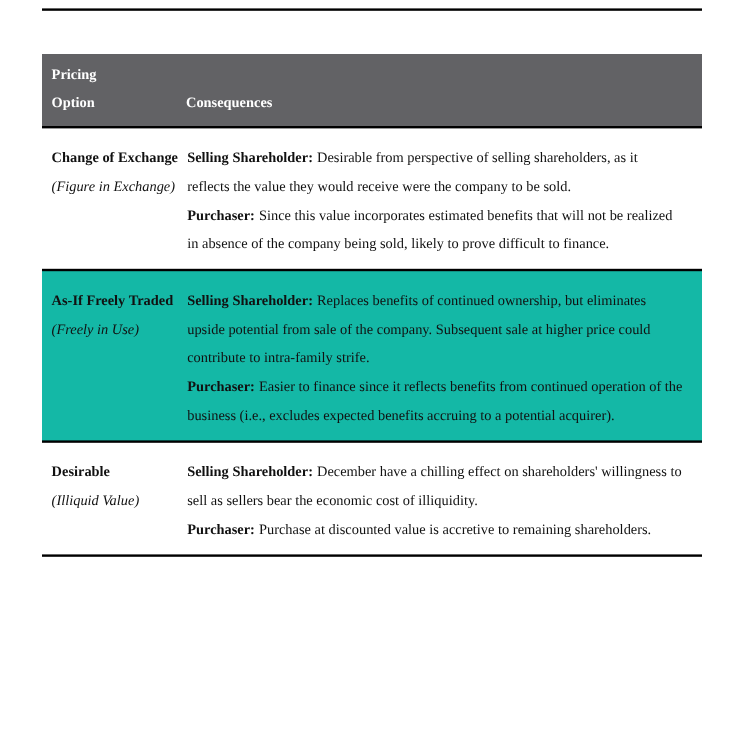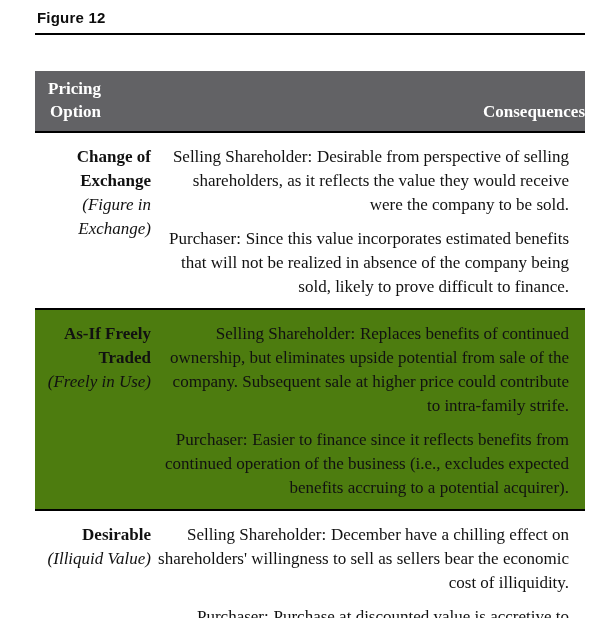--- a/index.html
+++ b/index.html
@@ -28,22 +28,22 @@
     height: 0;
     border-top: 2px solid #000000;
   }
   table.pricing-table {
     margin: 36px 0 0 35px;
     width: 550px;
     border-collapse: collapse;
     table-layout: fixed;
   }
   .pricing-table th, .pricing-table td {
-    font-size: 17px;
-    text-align: right;
+    font-size: 12px;
+    text-align: left;
   }
   .header-row th {
     background: #626265;
     color: #ffffff;
     vertical-align: bottom;
     font-weight: 700;
     line-height: 23px;
     padding: 6px 0 8px 0;
     border-bottom: 2px solid #000000;
   }
@@ -72,36 +72,35 @@
   .option-note {
     font-style: italic;
   }
   td.cell-consequences {
     padding-right: 16px;
   }
   td.cell-consequences p {
     margin: 0;
   }
   td.cell-consequences p + p {
-    margin-top: 10px;
+    margin-top: 0;
   }
   .lead {
-    font-weight: 400;
+    font-weight: 700;
     margin-right: 0.28em;
   }
   tr.row-shaded td {
-    background: #4d7c0f;
+    background: #14b8a6;
   }
 </style>
 </head>
 <body>
 
 <div class="page">
 
-  <div class="figure-title">Figure 12</div>
 
   <div class="title-rule"></div>
 
   <table class="pricing-table">
     <thead>
       <tr class="header-row">
         <th class="col-option">
           <span class="force-wrap">Pricing Option</span>
         </th>
         <th class="col-consequences">

